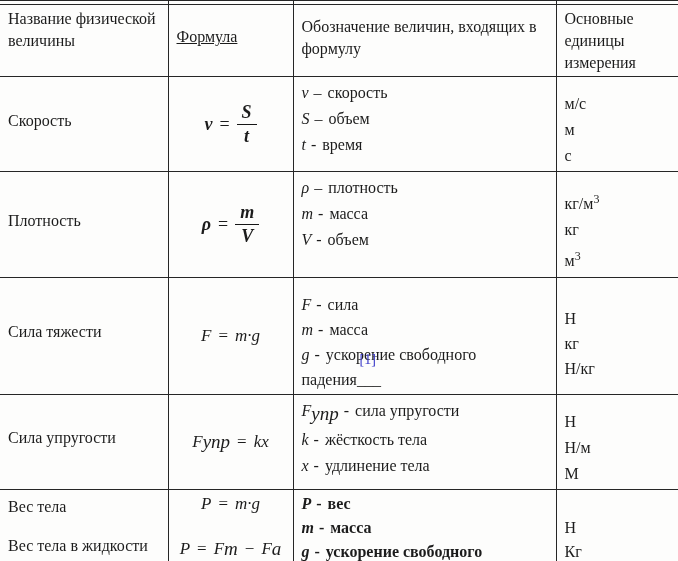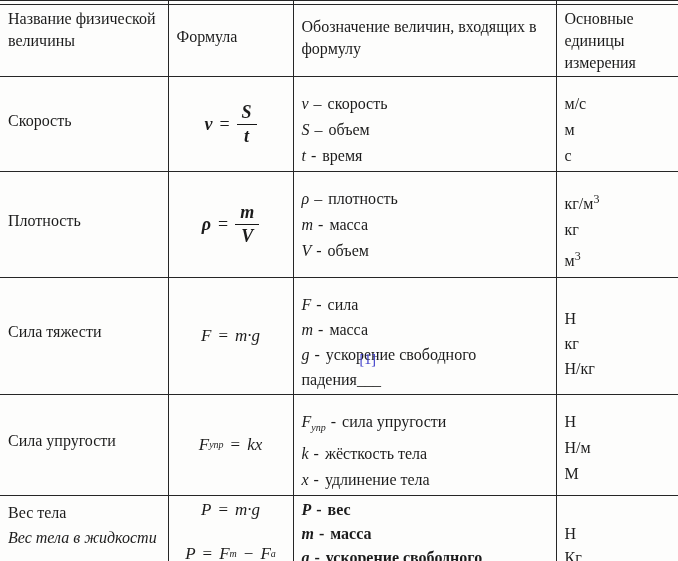--- a/index.html
+++ b/index.html
@@ -11,45 +11,45 @@
   }
   table.phys{border-collapse:collapse;table-layout:fixed;width:678px;}
   td{
     border-top:1px solid #262626;border-bottom:1px solid #262626;border-right:1px solid #262626;
     vertical-align:top;padding:2px 6px 2px 8px;overflow:hidden;
   }
   td.first{border-left:none;}
   tr.sliver-top td{height:3px;padding:0;}
   
   tr.hdr td{line-height:22px;padding-top:3px;margin-top:16px;}
-  td.hdr-formula{vertical-align:middle;padding-bottom:10px;}
+  td.hdr-formula{vertical-align:middle;padding-bottom:10px;text-decoration:underline;}
   td.hdr-desig{vertical-align:middle;line-height:23px;padding-bottom:8px;}
   
   td.name{vertical-align:middle;padding-bottom:10px;line-height:25px;}
   td.fcell{vertical-align:middle;text-align:center;padding-left:2px;padding-right:2px;}
-  td.vars{line-height:26px;padding-top:14px;}
+  td.vars{line-height:26px;padding-top:3px;}
   td.units{line-height:26px;padding-top:14px;}
   
   tr.r3 td.vars{line-height:25px;padding-top:14px;}
   tr.r3 td.units{line-height:25px;padding-top:28px;}
   tr.r5 td.vars{line-height:24px;padding-top:2px;font-weight:bold;}
   tr.r5 td.units{line-height:24px;padding-top:26px;}
   tr.r5 td.name{vertical-align:top;padding-top:4px;}
   tr.r5 td.fcell{vertical-align:top;padding-top:4px;}
-  .name2{margin-top:0;font-style:italic;}
+  .name2{margin-top:14px;}
   .f2{margin-top:24px;}
   
   .fx{display:flex;align-items:center;justify-content:center;font-style:italic;font-size:17px;}
   .fx.big{font-size:18px;}
   .fx.b .v{font-weight:bold;}
   .eq{font-style:normal;font-weight:normal;margin:0 7px;}
   .frac{display:inline-block;text-align:center;}
   .frac .num{display:block;border-bottom:1.5px solid #161616;padding:0 5px 1px;}
   .frac .den{display:block;padding:1px 5px 0;}
-  sub.ssym{font-size:10px;font-style:italic;}
+  sub.ssym{font-size:19px;font-style:italic;}
   
   .vl{white-space:nowrap;}
   .sym{font-style:italic;}
   .sep{margin:0 6px 0 5px;}
   .contline{position:relative;}
   .cite{position:absolute;top:-14px;left:58px;color:#3636c8;font-size:14px;line-height:14px;cursor:pointer;}
   sup.u3{font-size:12px;}
 </style>
 </head>
 <body>

